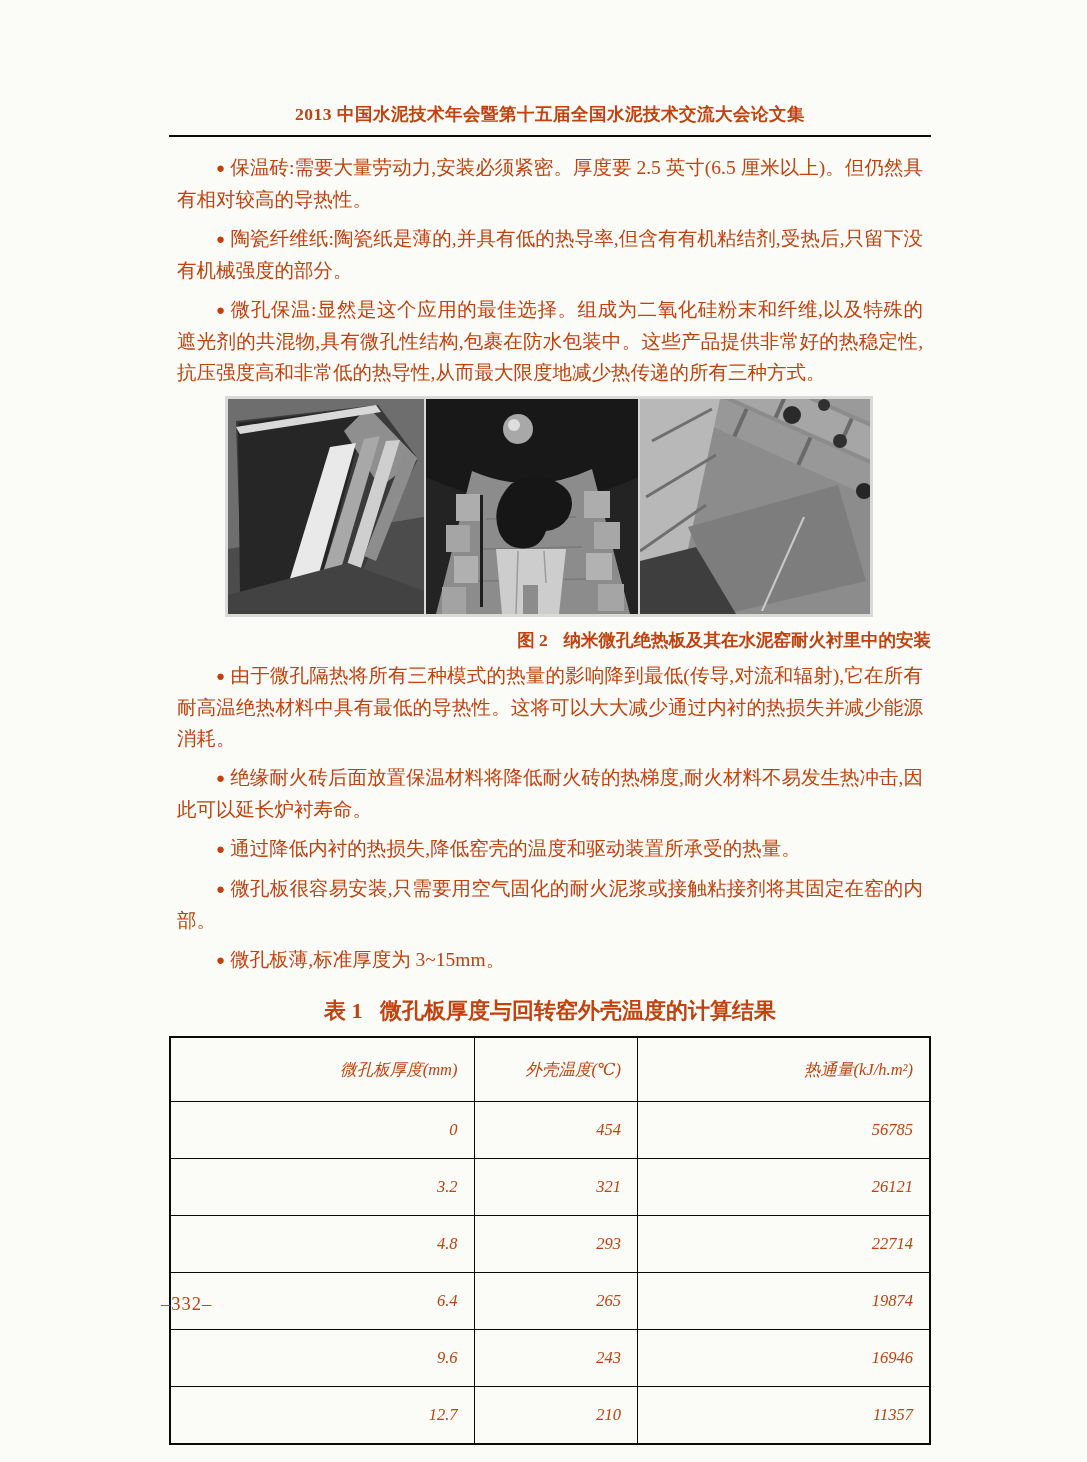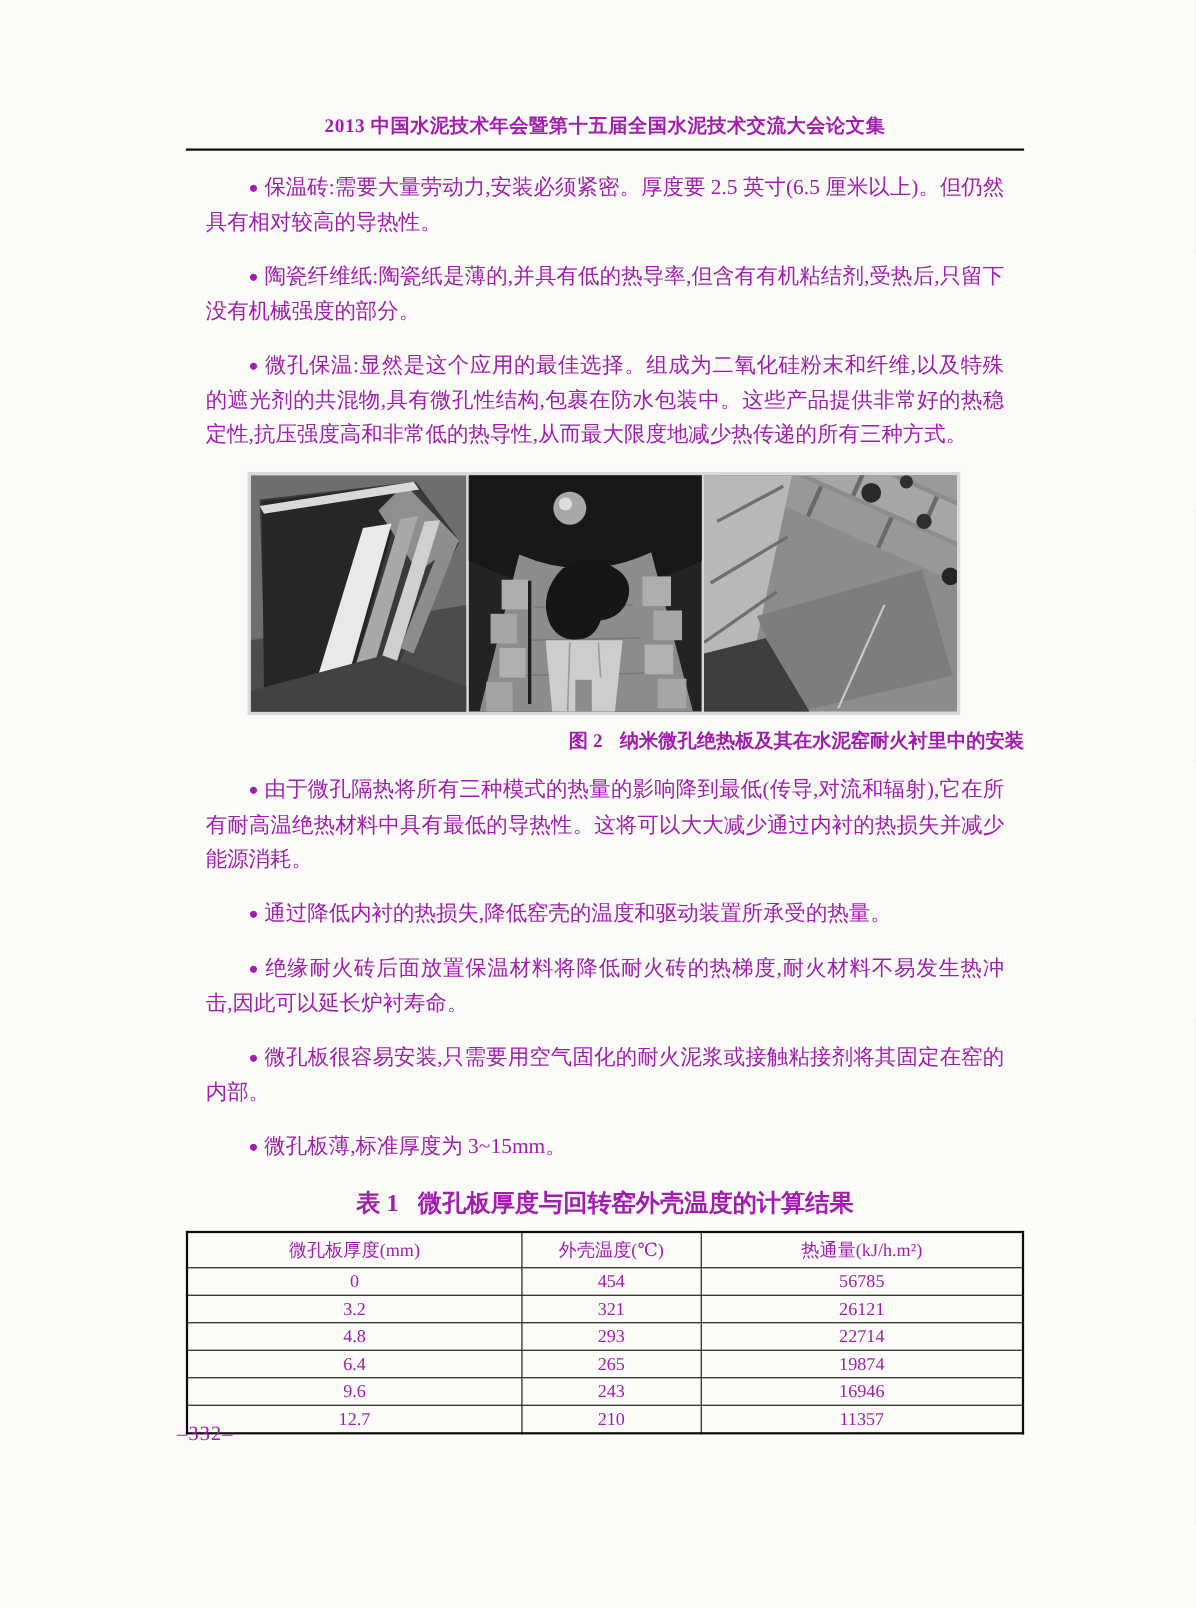--- a/index.html
+++ b/index.html
@@ -1,21 +1,21 @@
 <!DOCTYPE html>
 <html><head>
 <meta charset="utf-8">
 <style>
   html, body { margin: 0; padding: 0; background: #e9e9e9; }
   .page {
     position: relative;
     width: 1087px;
     height: 1462px;
     background: #fbfbf8;
-    color: #a21caf;
+    color: #c2410c;
     font-family: "Liberation Serif", "DejaVu Serif", serif;
     overflow: hidden;
   }
   .content {
     position: absolute;
     left: 169px;
     top: 102px;
     width: 762px;
   }
   .header-title {
@@ -25,21 +25,21 @@
     letter-spacing: 0.5px;
   }
   .header-rule {
     margin-top: 9px;
     border-top: 2.5px solid #0a0a0a;
     height: 0;
   }
   .body-paragraphs { margin-top: 15px; }
   .body-paragraphs.benefits { margin-top: 8px; }
   p.bullet-para {
-    margin: 18px;
+    margin: 8px;
     font-size: 19.5px;
     line-height: 31px;
     text-align: justify;
     text-indent: 2em;
   }
   p.bullet-para .bullet { margin-right: 0.35em; font-size: 15px; vertical-align: 1px; }
   .figure-block { margin-top: 4px; }
   .photos-row {
     margin-left: 56px;
     width: 648px;
@@ -72,23 +72,24 @@
   .table-title .tbl-label { margin-right: 0.8em; }
   table.data-table {
     margin-top: 10px;
     width: 100%;
     border-collapse: collapse;
     border: 2.5px solid #0a0a0a;
     font-size: 16.5px;
   }
   table.data-table th, table.data-table td {
     border: 1.5px solid #0a0a0a;
-    text-align: center;
+    text-align: right;
     font-weight: normal;
-    padding: 0;
+    padding: 16px;
+    font-style: italic;
   }
   table.data-table th { height: 31px; }
   table.data-table td { height: 24px; }
   col.c1 { width: 40%; }
   col.c2 { width: 21.5%; }
   col.c3 { width: 38.5%; }
   .page-number {
     position: absolute;
     left: 161px;
     top: 1294px;
@@ -174,22 +175,22 @@
 
       </div>
       <div class="figure-caption">
         <span class="cap-label">图 2</span><span>纳米微孔绝热板及其在水泥窑耐火衬里中的安装</span>
       </div>
     </div>
 
 
     <div class="body-paragraphs benefits">
       <p class="bullet-para"><span class="bullet">●</span><span>由于微孔隔热将所有三种模式的热量的影响降到最低(传导,对流和辐射),它在所有耐高温绝热材料中具有最低的导热性。这将可以大大减少通过内衬的热损失并减少能源消耗。</span></p>
+      <p class="bullet-para"><span class="bullet">●</span><span>绝缘耐火砖后面放置保温材料将降低耐火砖的热梯度,耐火材料不易发生热冲击,因此可以延长炉衬寿命。</span></p>
       <p class="bullet-para"><span class="bullet">●</span><span>通过降低内衬的热损失,降低窑壳的温度和驱动装置所承受的热量。</span></p>
-      <p class="bullet-para"><span class="bullet">●</span><span>绝缘耐火砖后面放置保温材料将降低耐火砖的热梯度,耐火材料不易发生热冲击,因此可以延长炉衬寿命。</span></p>
       <p class="bullet-para"><span class="bullet">●</span><span>微孔板很容易安装,只需要用空气固化的耐火泥浆或接触粘接剂将其固定在窑的内部。</span></p>
       <p class="bullet-para"><span class="bullet">●</span><span>微孔板薄,标准厚度为 3~15mm。</span></p>
     </div>
 
     <div class="table-title">
       <span class="tbl-label">表 1</span><span>微孔板厚度与回转窑外壳温度的计算结果</span>
     </div>
 
     <table class="data-table">
       <colgroup>

